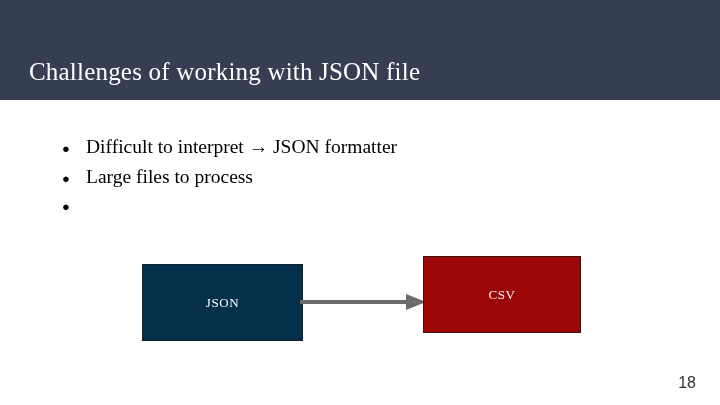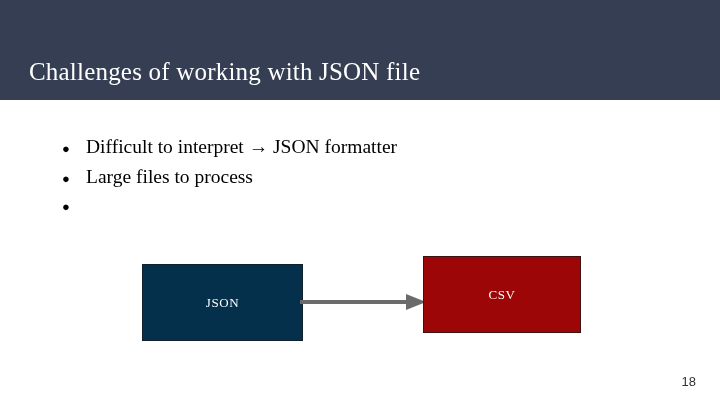--- a/index.html
+++ b/index.html
@@ -120,21 +120,21 @@
     height: 20px;
     pointer-events: auto;
   }
 
   
   .page-number {
     position: absolute;
     right: 24px;
     top: 374px;
     font-family: "Liberation Sans", sans-serif;
-    font-size: 13px;
+    font-size: 16px;
     color: #333333;
   }
 </style>
 </head>
 <body>
 
 <div class="slide">
 
   <div class="header-band"></div>
   <div class="slide-title">Challenges of working with JSON file</div>

